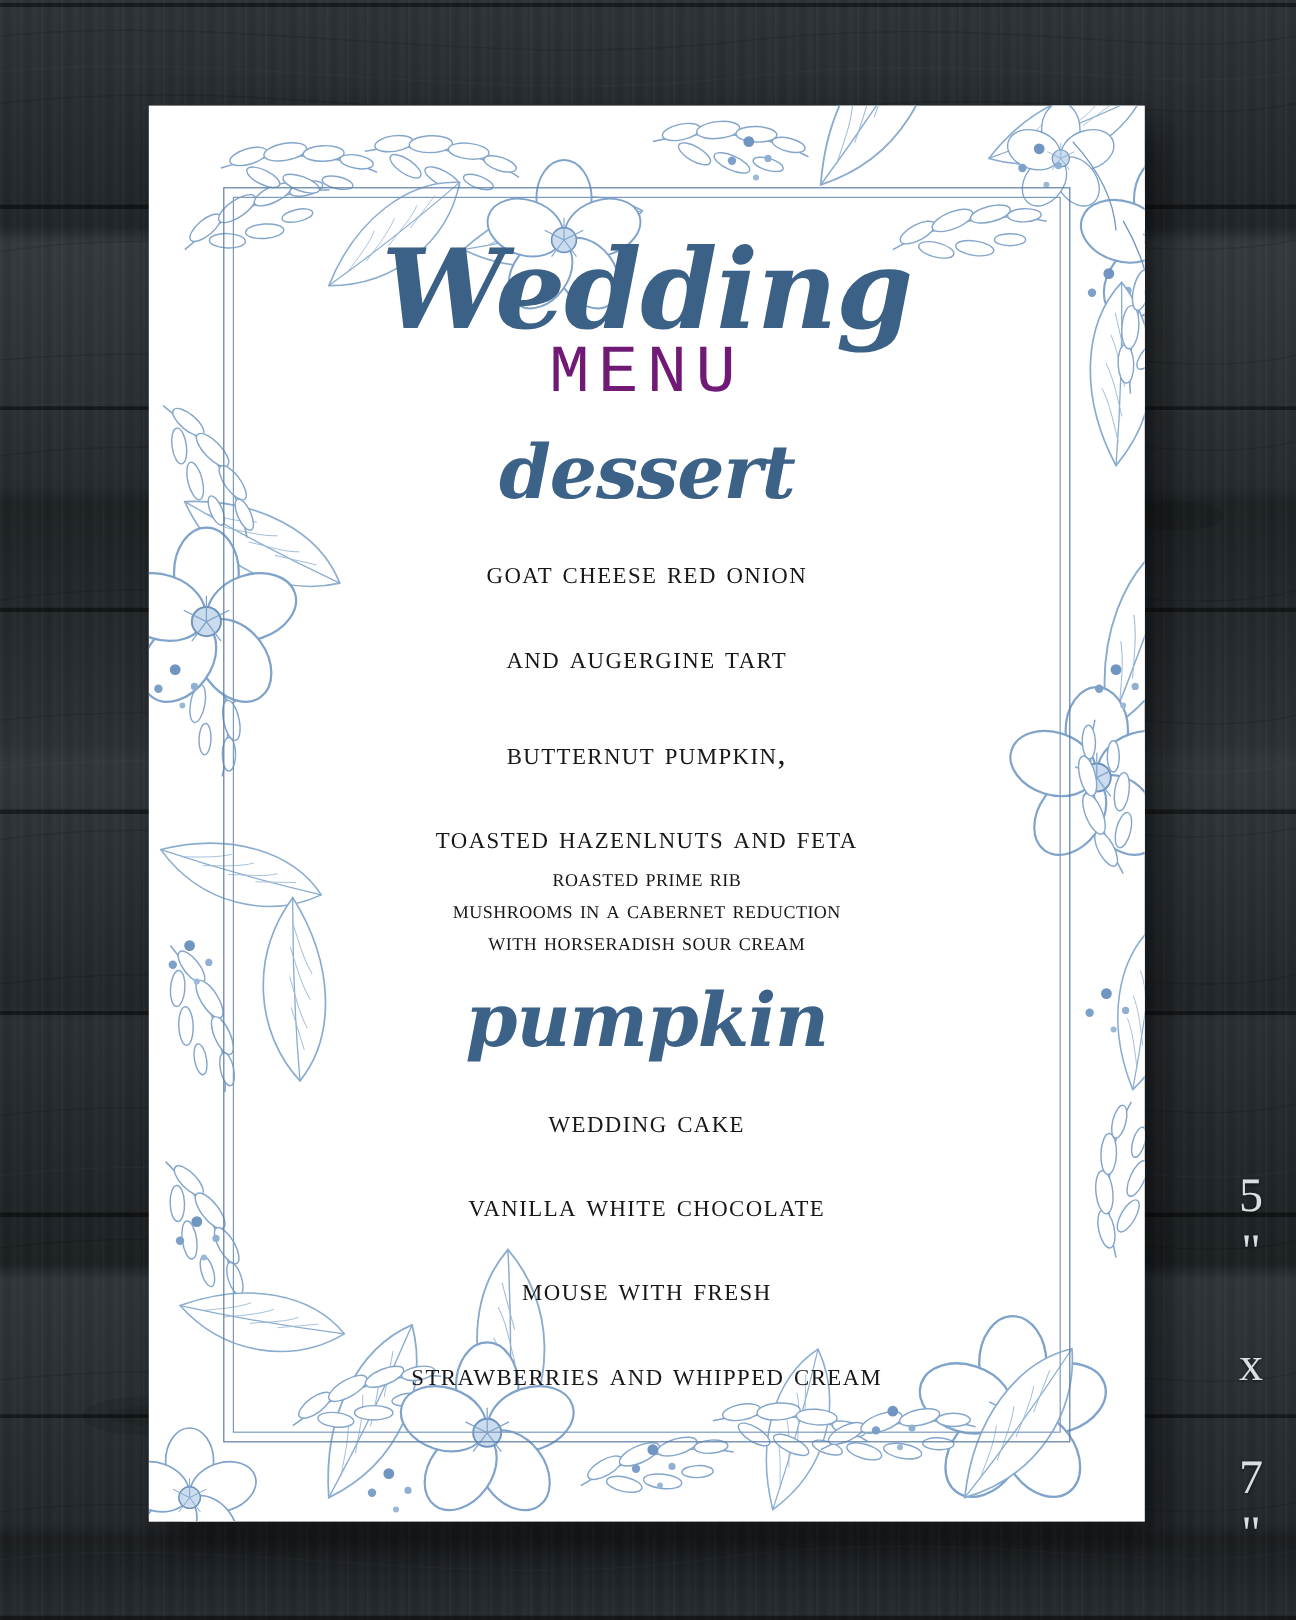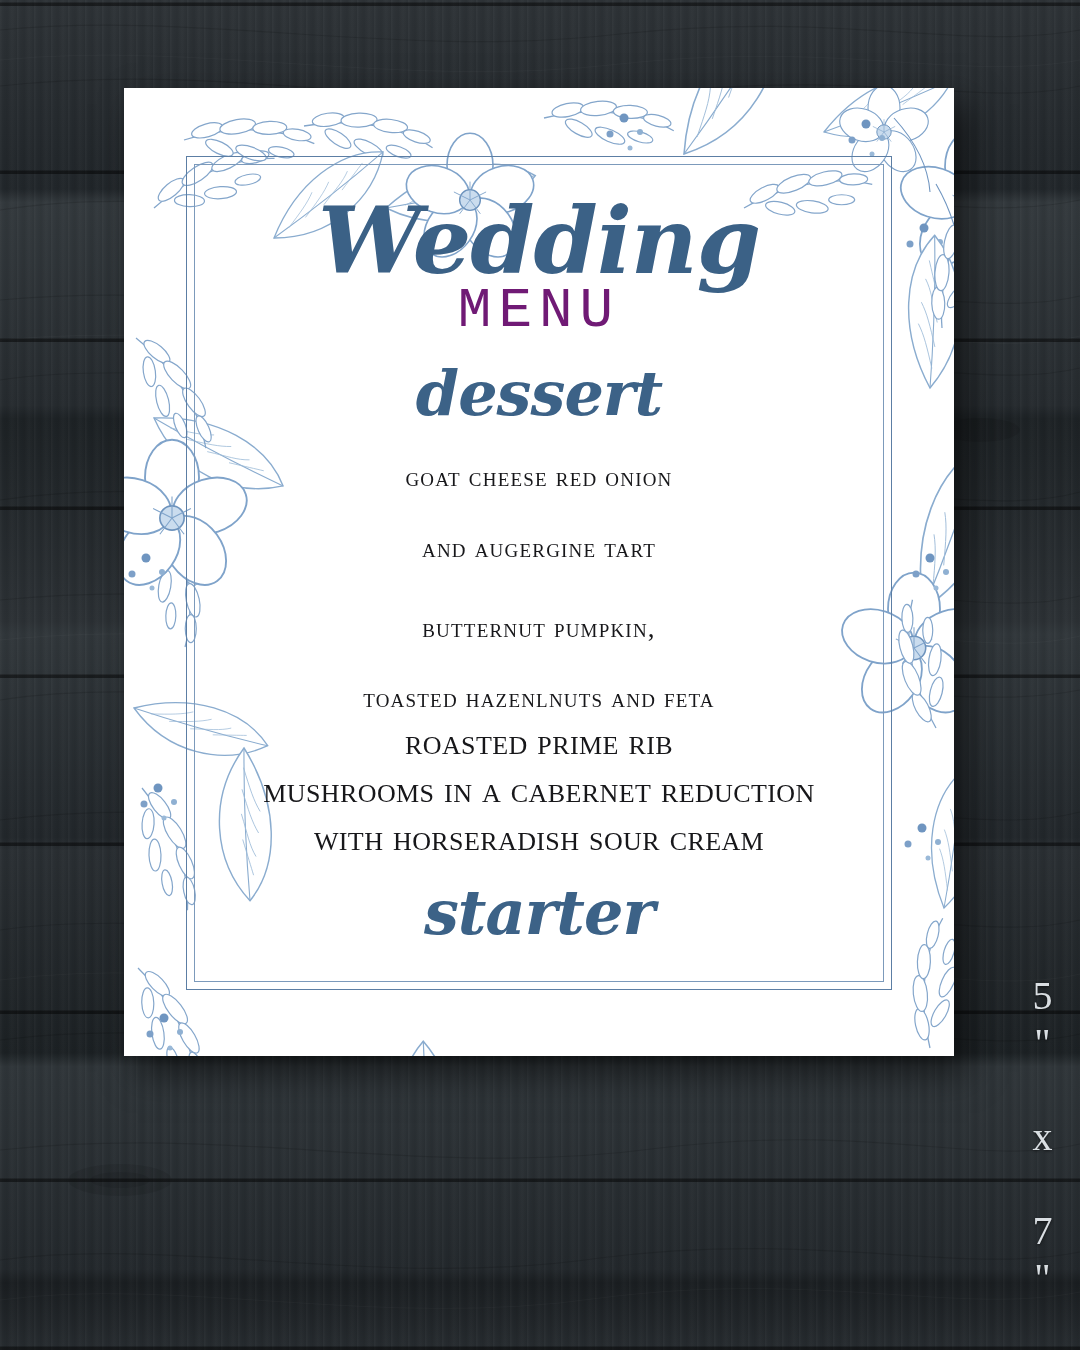--- a/index.html
+++ b/index.html
@@ -42,21 +42,21 @@
     position: absolute; inset: 0;
     opacity: .35;
   }
 
   
   #card {
     position: absolute;
     left: 124px;
     top: 88px;
     width: 830px;
-    height: 968px;
+    height: 1180px;
     background: #ffffff;
     box-shadow: 14px 16px 34px rgba(0,0,0,0.55);
     overflow: hidden;
   }
   #floral {
     position: absolute;
     inset: 0;
     pointer-events: none;
   }
   #inner-frame {
@@ -126,21 +126,21 @@
     letter-spacing: 1.2px;
     line-height: 1.42;
     font-variant: small-caps;
     text-transform: lowercase;
     margin-top: 32px;
   }
   .smallcaps .line::first-letter { font-size: 1em; }
 
   
   .entree-lines .line {
-    font-size: 37px;
+    font-size: 21px;
     letter-spacing: 0.4px;
     line-height: 1.3;
     font-variant: small-caps;
     text-transform: lowercase;
   }
 
   .gap-sm { height: 10px; }
 
   
   #size-label {
@@ -326,18 +326,24 @@
       <span class="line">butternut pumpkin,</span>
       <span class="line">toasted hazenlnuts and feta</span>
     </div>
 
     <div class="course-lines entree-lines">
       <span class="line">Roasted prime rib</span>
       <span class="line">Mushrooms in a Cabernet Reduction</span>
       <span class="line">with Horseradish Sour Cream</span>
     </div>
 
-    <div class="course-title script">starter</div>
+    <div class="course-title script">pumpkin</div>
+    <div class="course-lines smallcaps">
+      <span class="line">Wedding cake</span>
+      <span class="line">Vanilla white chocolate</span>
+      <span class="line">mouse with fresh</span>
+      <span class="line">strawberries and whipped cream</span>
+    </div>
 
   </div>
 </div>
 
 <div id="size-label">5" x 7"</div>
 
 </body></html>

